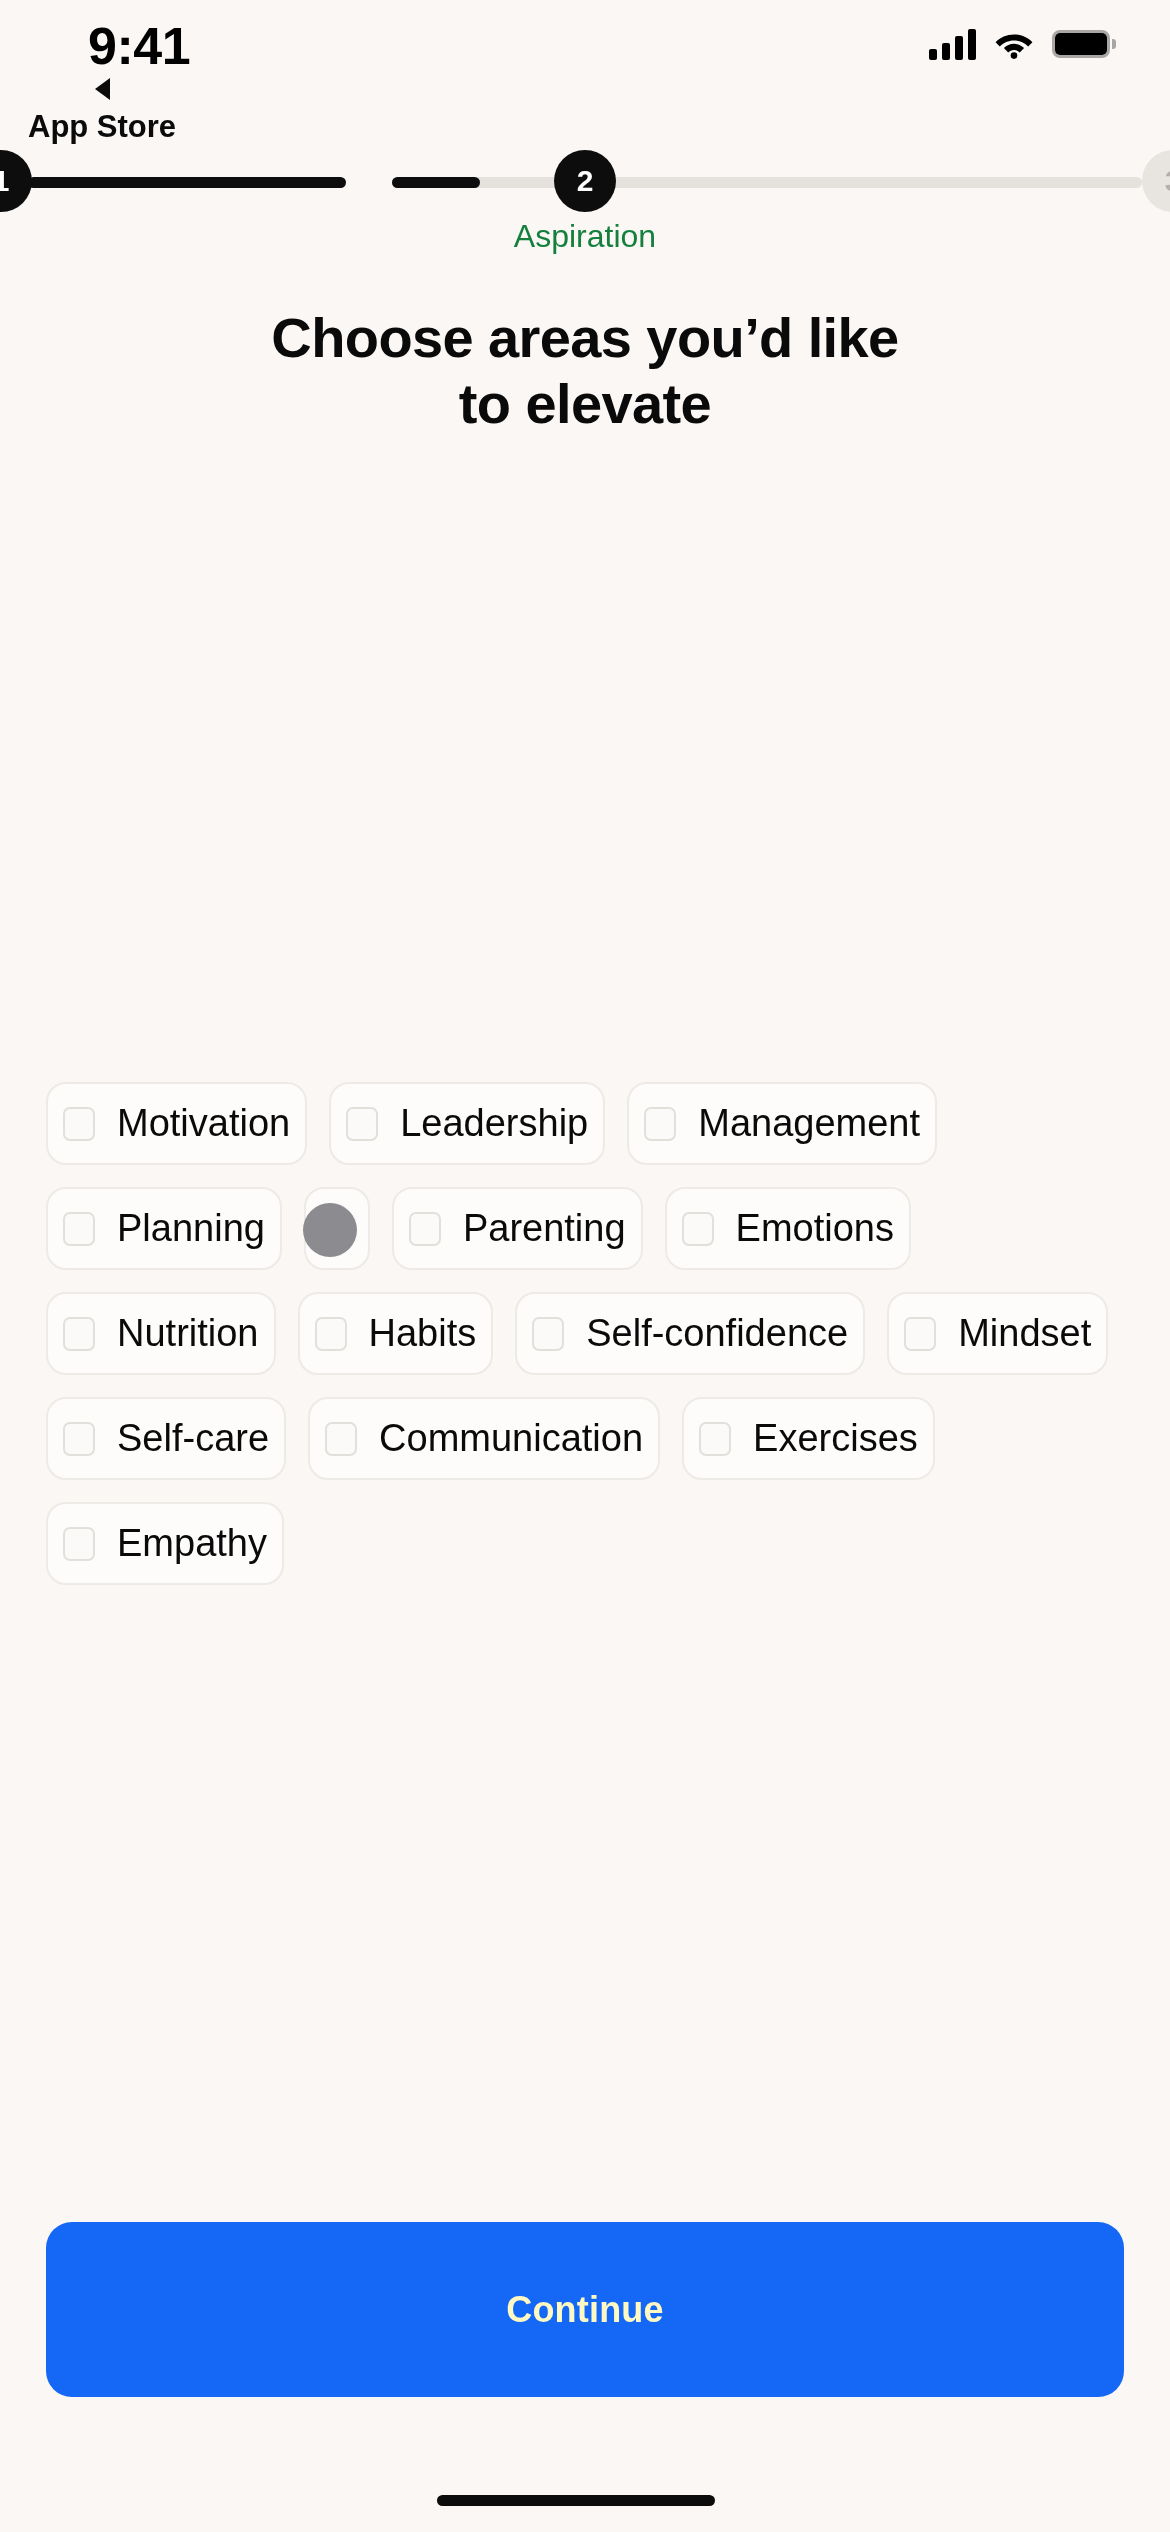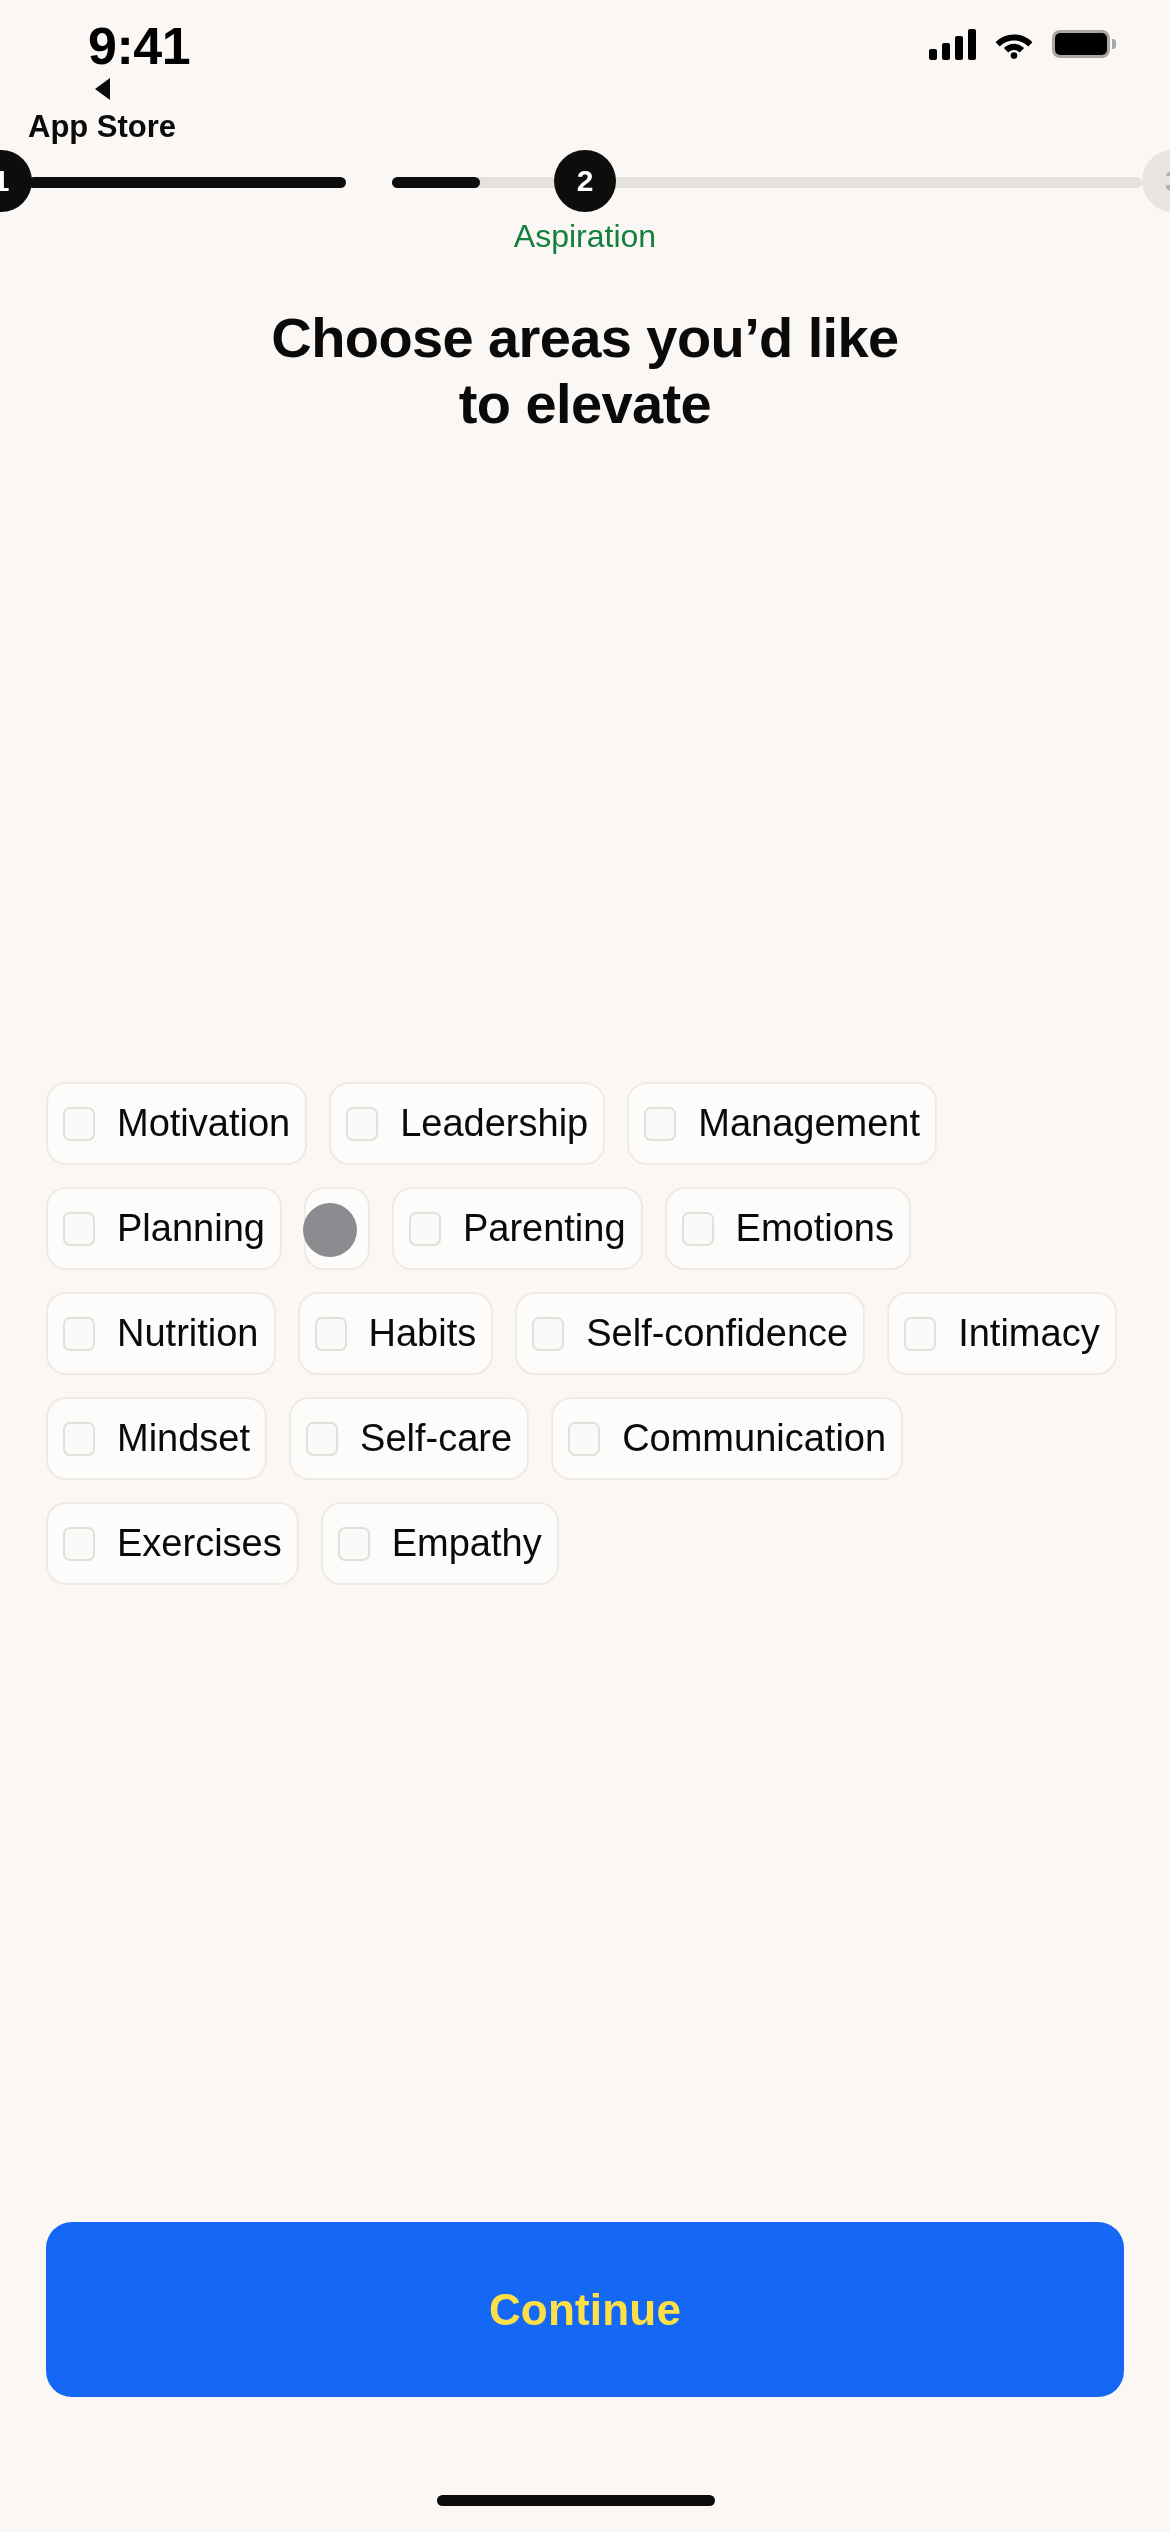--- a/index.html
+++ b/index.html
@@ -130,21 +130,21 @@
   
   .cta {
     position:absolute; left:46px; top:2222px;
     width:1078px; height:175px;
     background:#1468f5;
     border-radius:26px;
     display:flex; align-items:center; justify-content:center;
     border:none;
   }
   .cta span {
-    font-size:44px; font-weight:700; color:#fde047; letter-spacing:0.2px;
+    font-size:36px; font-weight:700; color:#fef9c3; letter-spacing:0.2px;
   }
 
   
   .home {
     position:absolute; left:50%; transform:translateX(-50%);
     bottom:26px; width:278px; height:11px;
     background:#0c0c0c; border-radius:6px;
   }
 </style>
 </head>
@@ -239,24 +239,20 @@
       <div class="chip">
         <span class="box"></span>
         <span class="lbl">Habits</span>
       </div>
       <div class="chip">
         <span class="box"></span>
         <span class="lbl">Self-confidence</span>
       </div>
       <div class="chip">
         <span class="box"></span>
-        <span class="lbl">Intimacy</span>
-      </div>
-      <div class="chip">
-        <span class="box"></span>
         <span class="lbl">Mindset</span>
       </div>
       <div class="chip">
         <span class="box"></span>
         <span class="lbl">Self-care</span>
       </div>
       <div class="chip">
         <span class="box"></span>
         <span class="lbl">Communication</span>
       </div>

